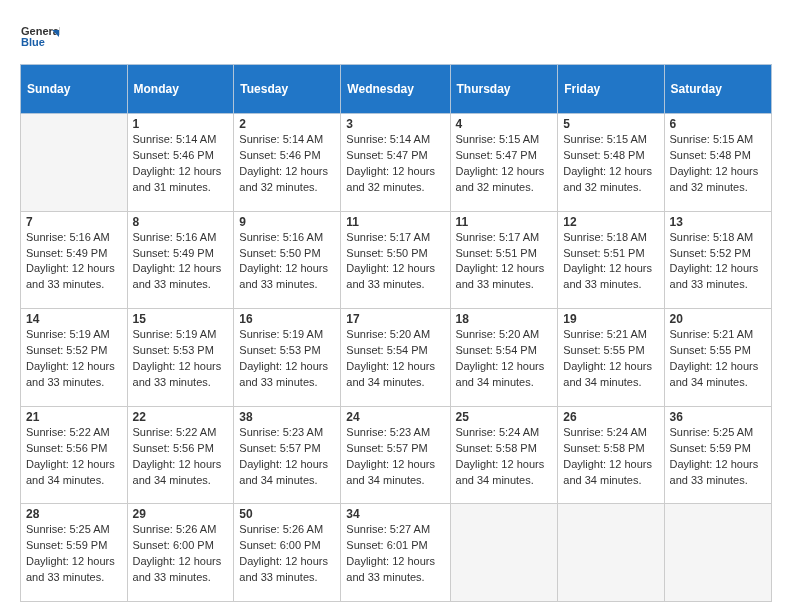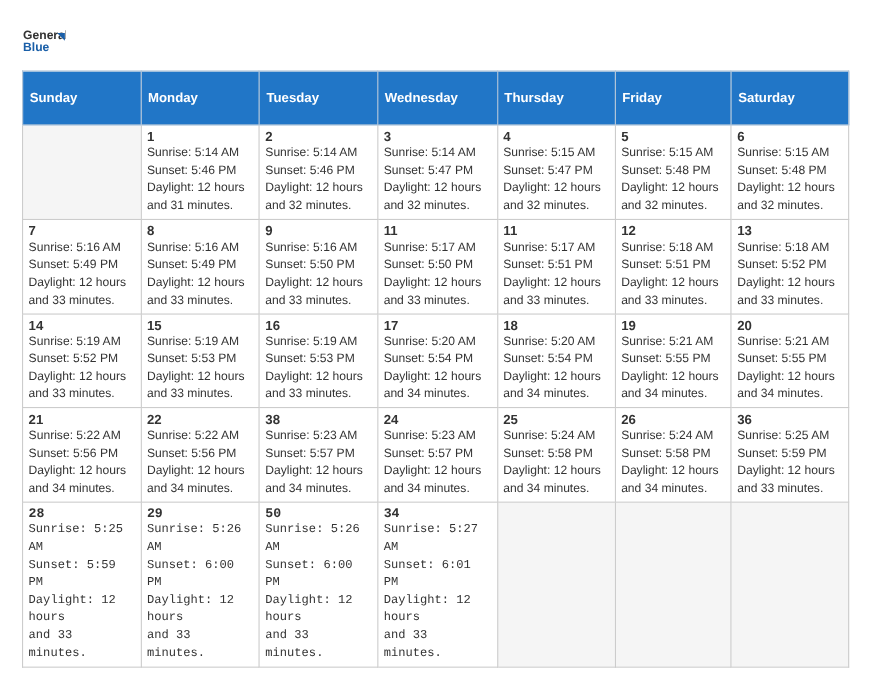--- a/index.html
+++ b/index.html
@@ -78,21 +78,20 @@
       display: block;
       margin-bottom: 1px;
     }
     .day-info {
       font-size: 11px;
       line-height: 1.45;
       color: #333;
     }
     .last-row td {
       height: 70px;
-      font-family: Liberation Mono, monospace;
     }
   </style>
 </head>
 <body>
 
 <div class="page">
   <div class="header">
     <div class="logo">
       <svg class="logo-icon-svg" viewBox="0 0 80 60">
         <text x="2" y="28" font-family="Arial" font-size="22" font-weight="bold" fill="#333">General</text>

